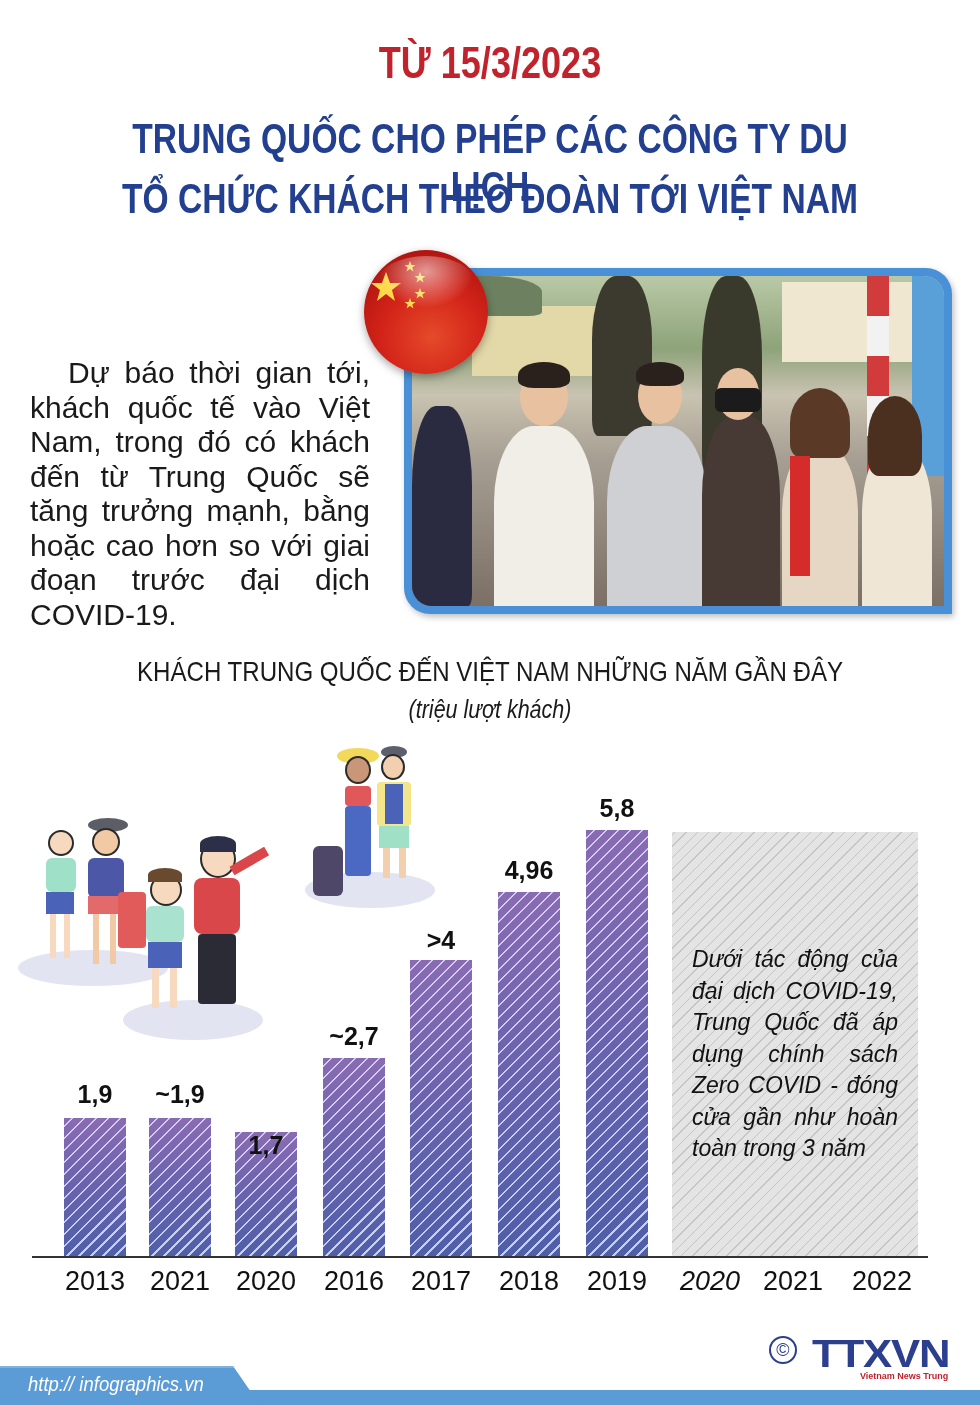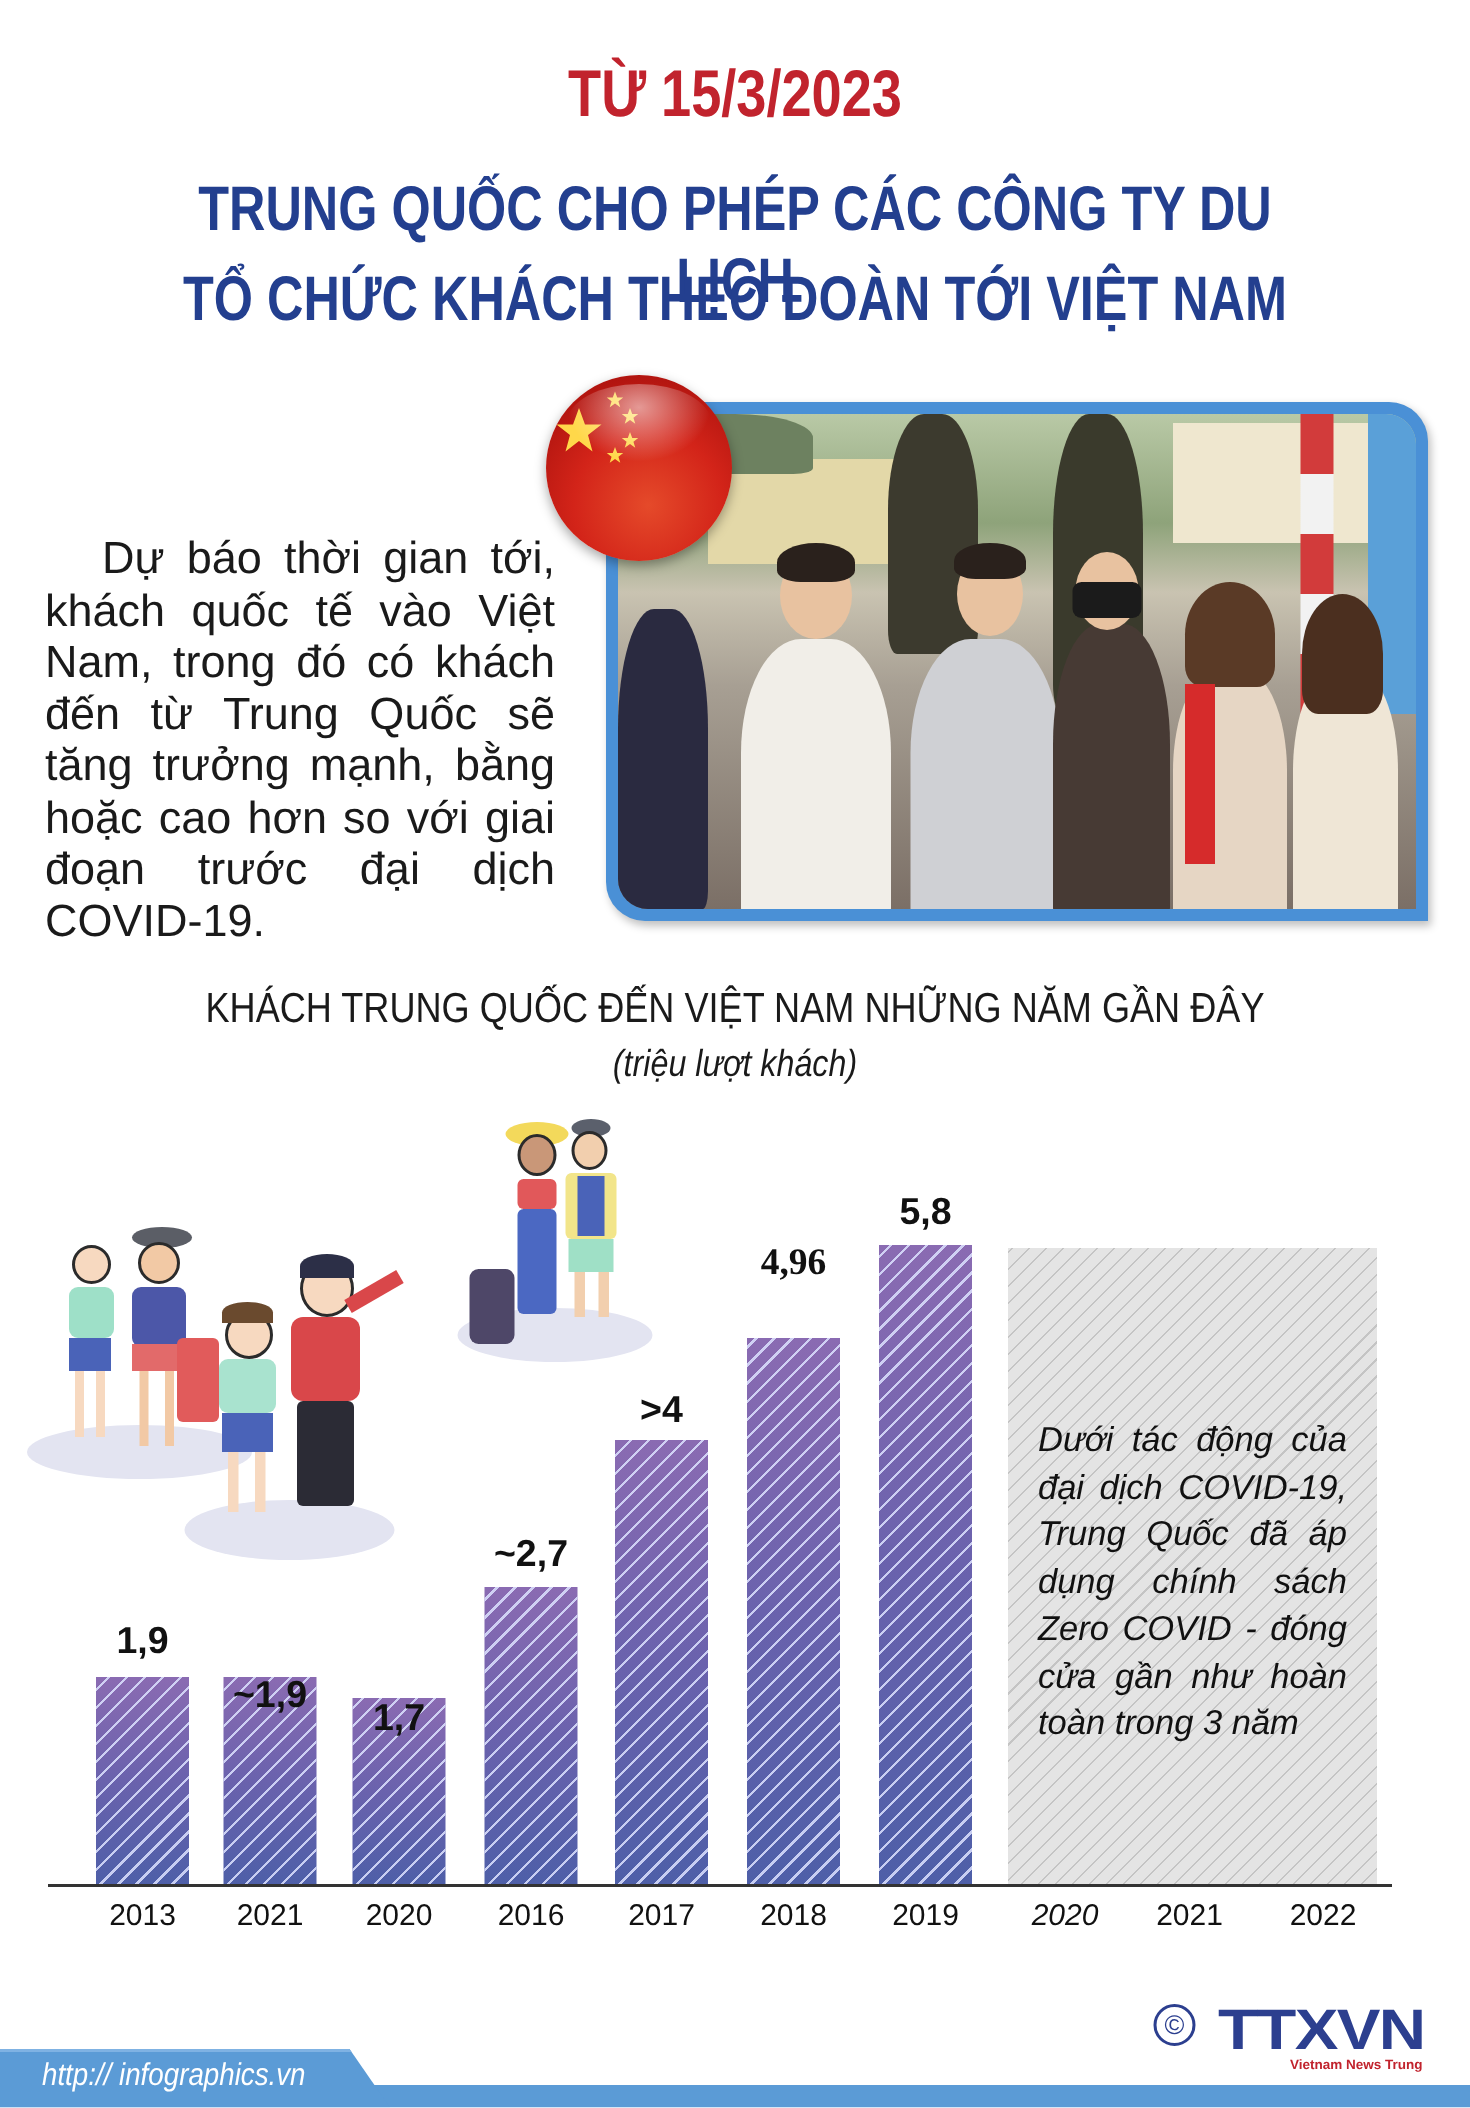--- a/index.html
+++ b/index.html
@@ -69,21 +69,21 @@
   .bar {
     position: absolute; bottom: 149px; width: 62px;
     background:
       repeating-linear-gradient(-45deg, rgba(255,255,255,0) 0 7px, rgba(220,225,255,0.85) 7px 8.5px),
       linear-gradient(180deg, #8a6bb2 0%, #6a62ad 50%, #4e5fa8 100%);
   }
   .bar-label {
     position: absolute; width: 100px; text-align: center; font-weight: bold; font-size: 25px; color: #111;
   }
   .x-label {
-    position: absolute; top: 1266px; width: 80px; text-align: center; font-size: 20px; color: #111;
+    position: absolute; top: 1266px; width: 80px; text-align: center; font-size: 27px; color: #111;
   }
 
   .covid-box {
     position: absolute; left: 672px; top: 832px; width: 246px; height: 424px;
     background:
       repeating-linear-gradient(-45deg, rgba(255,255,255,0) 0 7px, rgba(170,170,170,0.55) 7px 8px),
       #e4e4e4;
   }
   .covid-text {
     position: absolute; left: 692px; top: 944px; width: 206px;
@@ -217,33 +217,33 @@
   <div style="position:absolute;left:78px;top:106px;width:7px;height:30px;background:#f2cfae;"></div>
   <div style="position:absolute;left:94px;top:106px;width:7px;height:30px;background:#f2cfae;"></div>
   <div style="position:absolute;left:8px;top:104px;width:30px;height:50px;background:#4e4768;border-radius:6px;"></div>
 </div>
 
 <div>
   <div class="bar" style="left:64px;height:138px;"></div>
   <div class="bar-label" style="left:45px;top:1080px;">1,9</div>
 
   <div class="bar" style="left:149px;height:138px;"></div>
-  <div class="bar-label" style="left:130px;top:1080px;margin-top:36px;">~1,9</div>
+  <div class="bar-label" style="left:130px;top:1080px;">~1,9</div>
 
   <div class="bar" style="left:235px;height:124px;"></div>
   <div class="bar-label" style="left:216px;top:1095px;margin-top:36px;">1,7</div>
 
   <div class="bar" style="left:323px;height:198px;"></div>
   <div class="bar-label" style="left:304px;top:1022px;">~2,7</div>
 
   <div class="bar" style="left:410px;height:296px;"></div>
   <div class="bar-label" style="left:391px;top:926px;">&gt;4</div>
 
   <div class="bar" style="left:498px;height:364px;"></div>
-  <div class="bar-label" style="left:479px;top:828px;font-family:Liberation Serif, serif;">4,96</div>
+  <div class="bar-label" style="left:479px;top:856px;">4,96</div>
 
   <div class="bar" style="left:586px;height:426px;"></div>
   <div class="bar-label" style="left:567px;top:794px;">5,8</div>
 
   <div class="covid-box"></div>
   <p class="covid-text">Dưới tác động của đại dịch COVID-19, Trung Quốc đã áp dụng chính sách Zero COVID - đóng cửa gần như hoàn toàn trong 3 năm</p>
 
   <div class="baseline"></div>
 
   <div class="x-label" style="left:55px;">2013</div>

